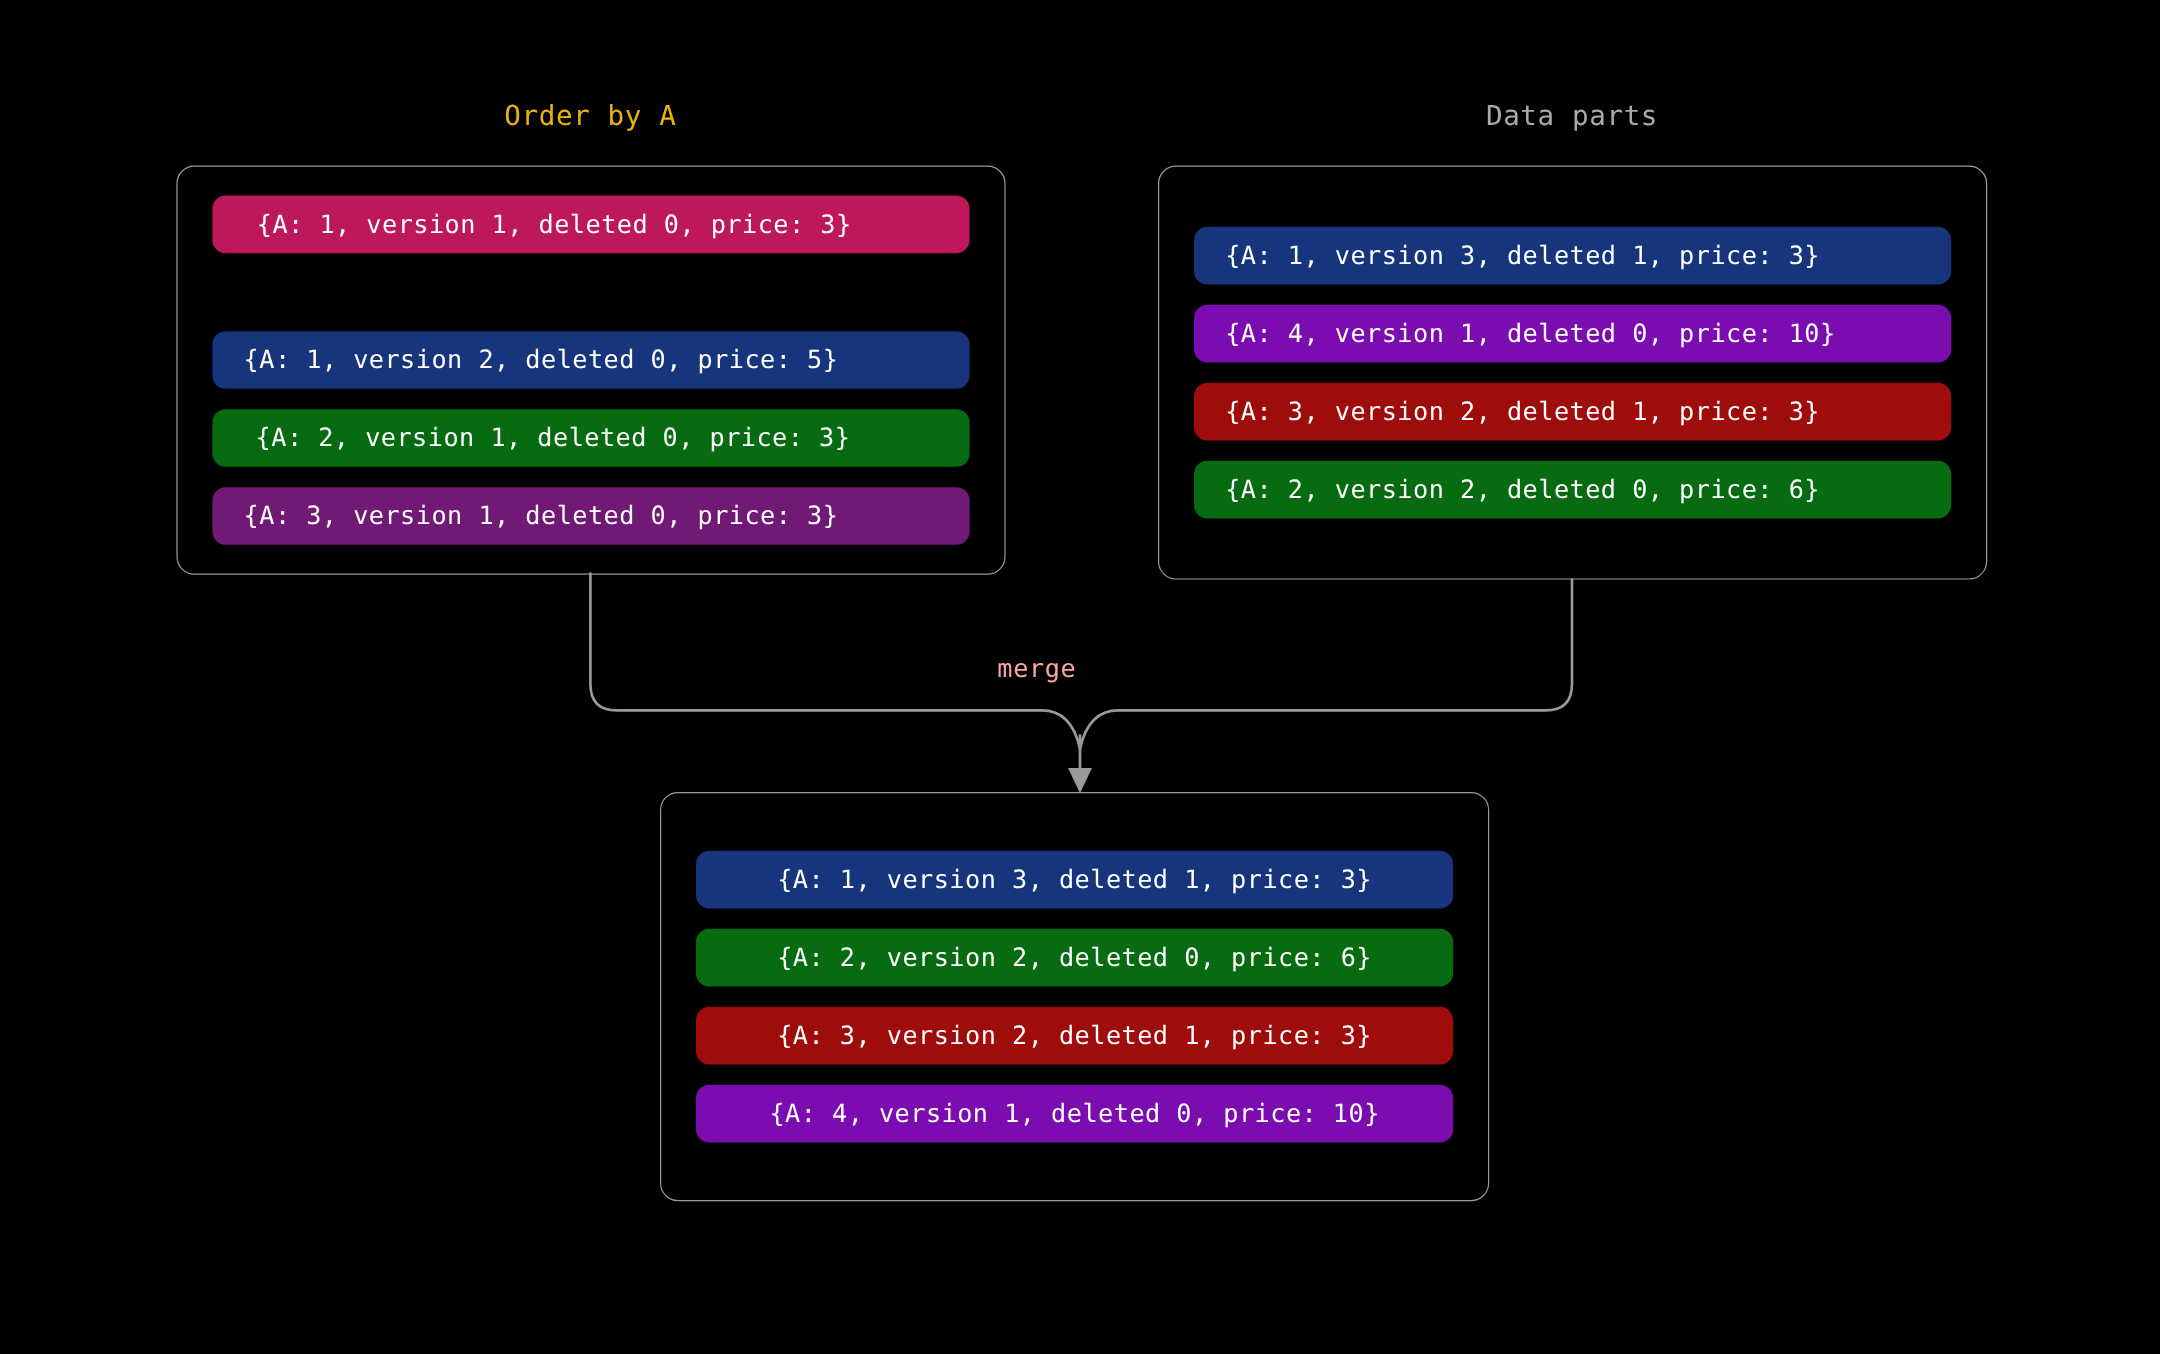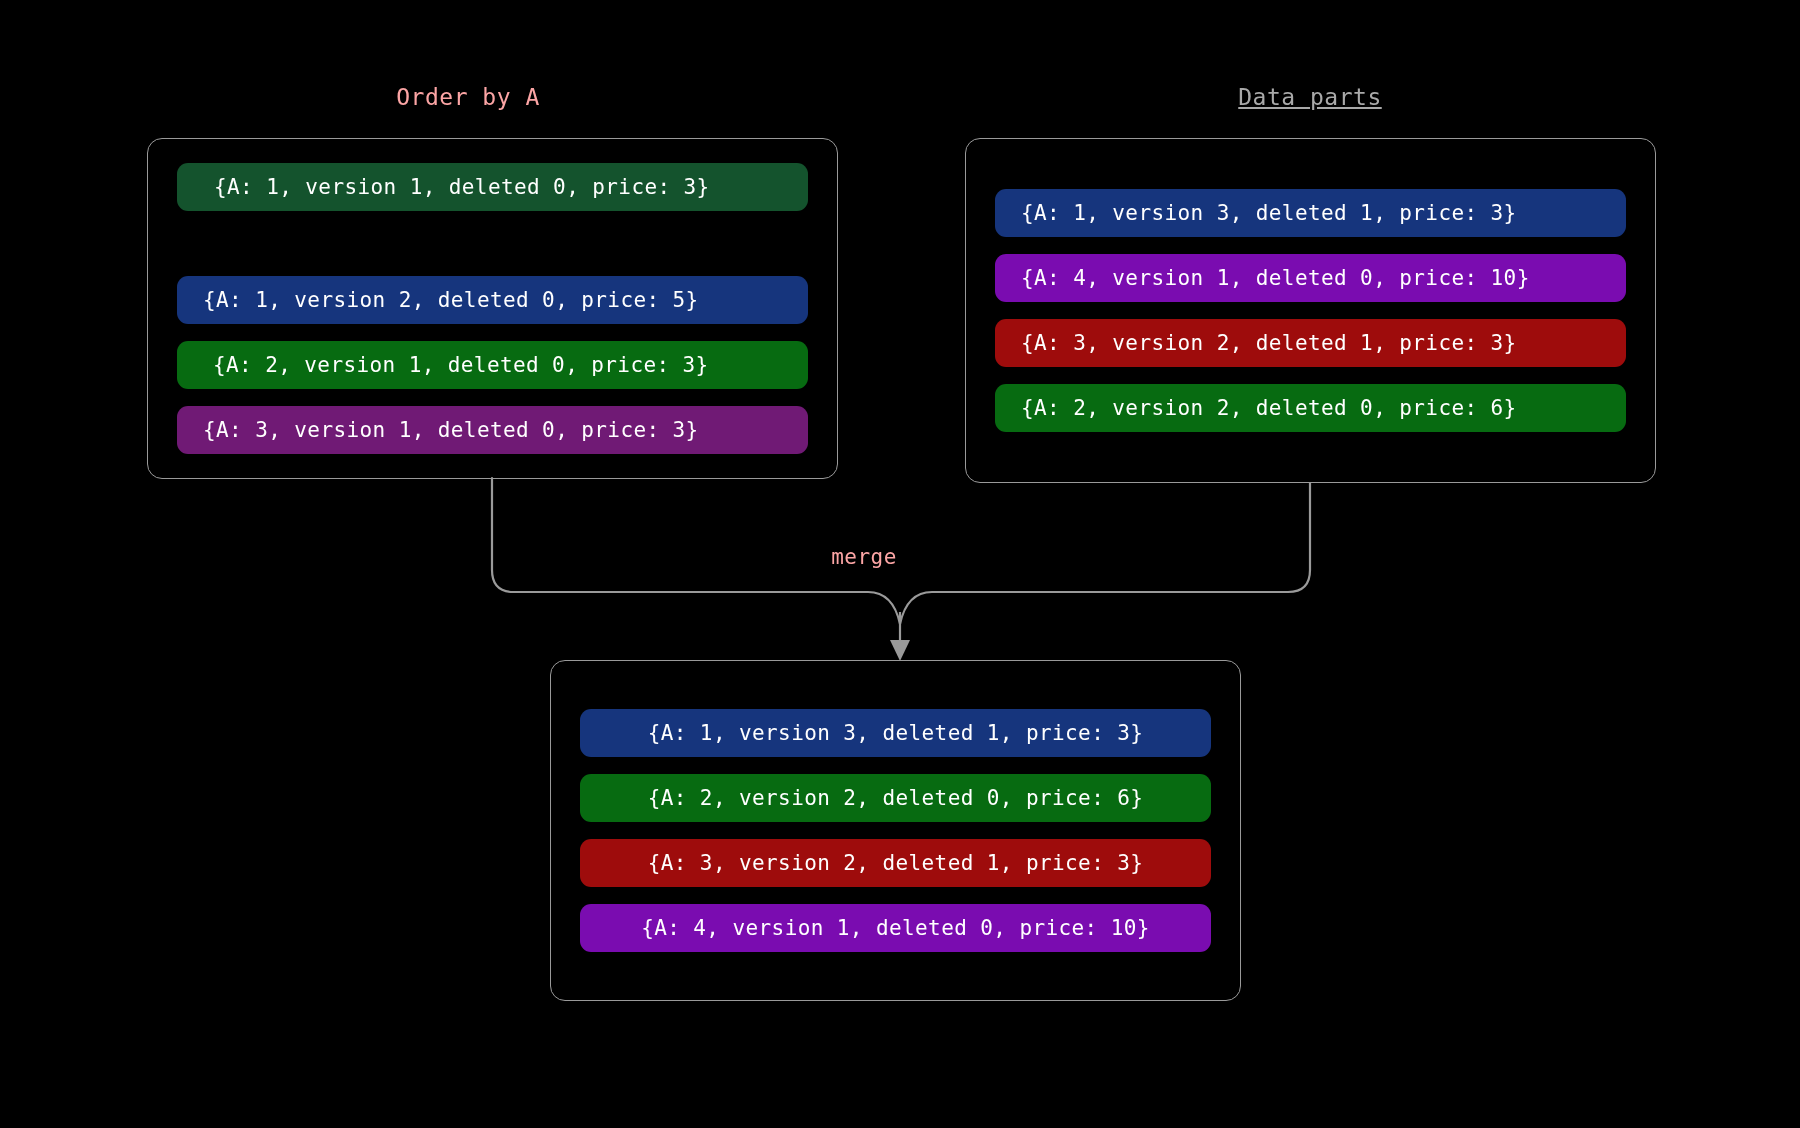--- a/index.html
+++ b/index.html
@@ -95,32 +95,32 @@
 
     <path d="M 1310 483 L 1310 570 Q 1310 592 1288 592 L 932 592 Q 907 592 900 624" fill="none" stroke="#9a9a9a" stroke-width="2.2" stroke-linecap="round"></path>
 
     <path d="M 900 612 L 900 646" fill="none" stroke="#9a9a9a" stroke-width="2.2"></path>
 
     <polygon points="900,661 890,640 910,640" fill="#9a9a9a"></polygon>
   </svg>
 
   <div class="merge-label" style="left: 864px; top: 557px; color: #fca5a5;">merge</div>
 
-  <div class="panel-title" style="left: 468px; top: 84px; color: #fca5a5;">Order by A</div>
+  <div class="panel-title" style="left: 492px; top: 84px; color: #eab308;">Order by A</div>
 
   <div class="panel" style="left: 147px; top: 138px; width: 691px; height: 341px; border-color: rgb(154, 154, 154);">
     <div class="panel-inner">
-      <div class="chip" style="background-color: #14532d; padding-left: 37px;">{A: 1, version 1, deleted 0, price: 3}</div>
+      <div class="chip" style="background-color: #be185d; padding-left: 37px;">{A: 1, version 1, deleted 0, price: 3}</div>
       <div class="chip" style="background-color: rgb(22, 53, 125); margin-top: 48px;">{A: 1, version 2, deleted 0, price: 5}</div>
       <div class="chip" style="background-color: rgb(7, 107, 17); padding-left: 36px;">{A: 2, version 1, deleted 0, price: 3}</div>
       <div class="chip" style="background-color: #701a75;">{A: 3, version 1, deleted 0, price: 3}</div>
     </div>
   </div>
 
-  <div class="panel-title" style="left: 1310px; top: 84px; color: rgb(169, 169, 169); text-decoration: underline;">Data parts</div>
+  <div class="panel-title" style="left: 1310px; top: 84px; color: rgb(169, 169, 169);">Data parts</div>
 
   <div class="panel" style="left: 965px; top: 138px; width: 691px; height: 345px; border-color: rgb(154, 154, 154);">
     <div class="panel-inner">
       <div class="chip" style="background-color: rgb(22, 53, 125);">{A: 1, version 3, deleted 1, price: 3}</div>
       <div class="chip" style="background-color: rgb(122, 12, 176);">{A: 4, version 1, deleted 0, price: 10}</div>
       <div class="chip" style="background-color: rgb(158, 12, 12);">{A: 3, version 2, deleted 1, price: 3}</div>
       <div class="chip" style="background-color: rgb(7, 107, 17);">{A: 2, version 2, deleted 0, price: 6}</div>
     </div>
   </div>
 

